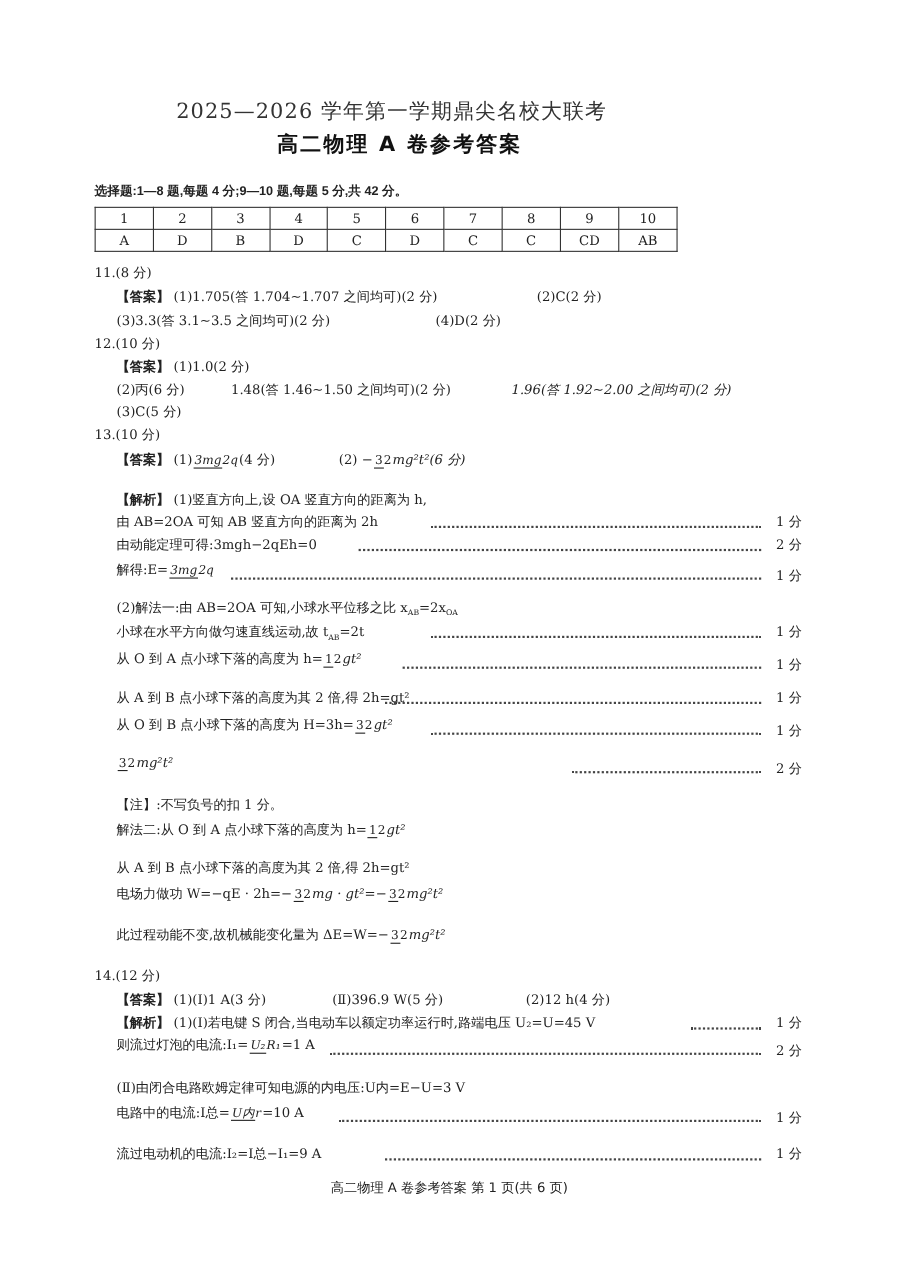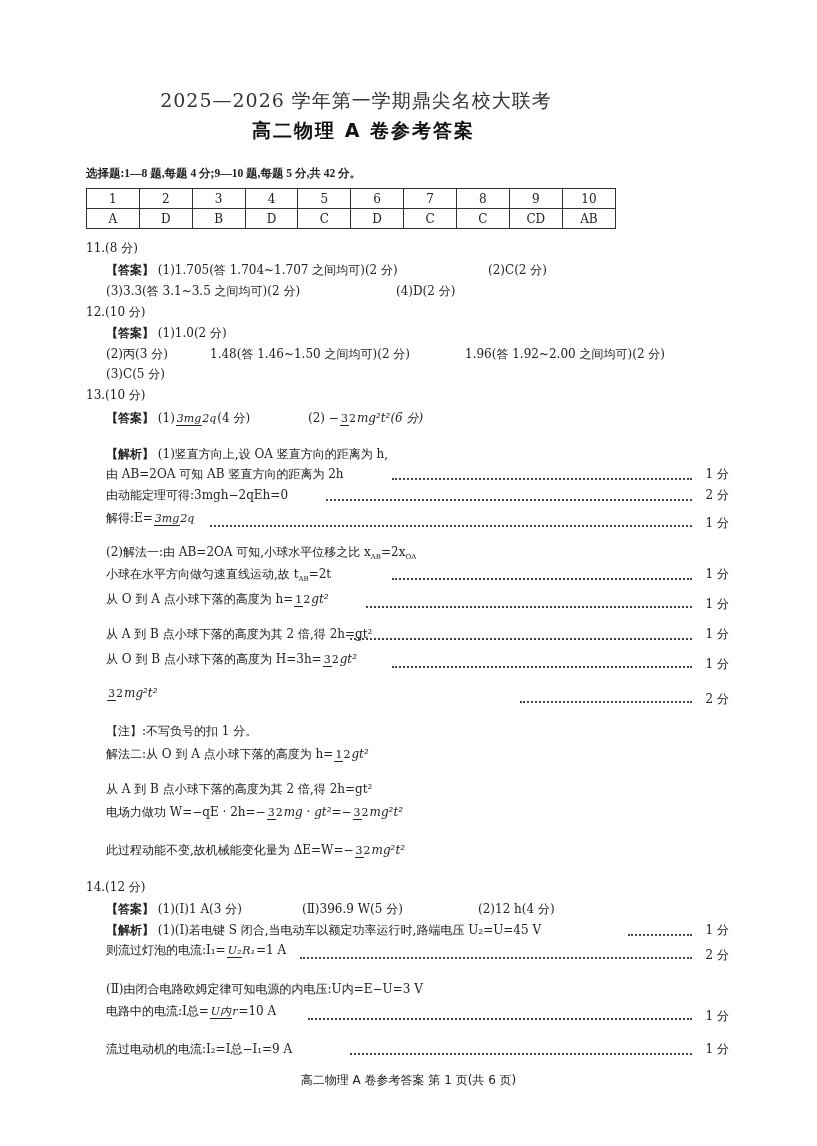--- a/index.html
+++ b/index.html
@@ -1,21 +1,21 @@
 <!DOCTYPE html>
 <html><head>
 <meta charset="utf-8">
 <style>
   html, body { margin:0; padding:0; background:#ffffff; }
   body { width:817px; height:1146px; position:relative; overflow:hidden;
          font-family:"DejaVu Serif", "Liberation Serif", serif; color:#222; font-size:12px; }
   .abs { position:absolute; white-space:nowrap; }
   .title1 { left:0; width:712px; text-align:center; top:88px; font-size:19px; letter-spacing:1px; color:#333; }
   .title2 { left:0; width:727px; text-align:center; top:118px; font-size:19px; font-weight:bold; font-family:"DejaVu Sans", sans-serif; letter-spacing:2px; color:#111; }
-  .bold { font-weight:bold; font-family:Liberation Serif, serif; }
+  .bold { font-weight:bold; font-family:Liberation Sans, sans-serif; }
   .sel { left:86px; top:166px; font-size:11.5px; }
   table.ans { position:absolute; left:86px; top:188px; border-collapse:collapse; width:530px; }
   table.ans td { border:1.5px solid #333; height:19px; text-align:center; font-size:12px; padding:0; width:53px; }
   .line { font-size:12px; }
   .it { font-style:italic; }
   .frac { display:inline-flex; align-items:center; vertical-align:middle; font-size:11px; line-height:13px; margin:0 1px; }
   .frac .num { border-bottom:1px solid #222; padding:0 1px; }
   sub, sup { font-size:7px; }
   .score { position:absolute; right:88px; font-size:12px;text-align:right; }
   .dots { position:absolute; border-bottom:2px dotted #444; height:0; }
@@ -65,23 +65,23 @@
 </div>
 <div class="abs line" style="left:488px;top:262px;">(2)C(2 分)</div>
 <div class="abs line" style="left:106px;top:283px;">(3)3.3(答 3.1~3.5 之间均可)(2 分)</div>
 <div class="abs line" style="left:396px;top:283px;">(4)D(2 分)</div>
 
 <div class="abs line" style="left:86px;top:304px;">12.(10 分)</div>
 <div class="abs line" style="left:106px;top:325px;">
   <span class="bold">【答案】</span>
   <span>(1)1.0(2 分)</span>
 </div>
-<div class="abs line" style="left:106px;top:346px;">(2)丙(3 分)</div>
+<div class="abs line" style="left:106px;top:346px;">(2)丙(6 分)</div>
 <div class="abs line" style="left:210px;top:346px;">1.48(答 1.46~1.50 之间均可)(2 分)</div>
-<div class="abs line" style="left:465px;top:346px;">1.96(答 1.92~2.00 之间均可)(2 分)</div>
+<div class="abs line" style="left:465px;top:346px;font-style:italic;">1.96(答 1.92~2.00 之间均可)(2 分)</div>
 <div class="abs line" style="left:106px;top:366px;">(3)C(5 分)</div>
 
 <div class="abs line" style="left:86px;top:387px;">13.(10 分)</div>
 <div class="abs line" style="left:106px;top:410px;">
   <span class="bold">【答案】</span>
   <span>(1)</span><span class="frac it">
       <span class="num">3mg</span>
       <span>2q</span>
     </span><span>(4 分)</span>
 </div>

